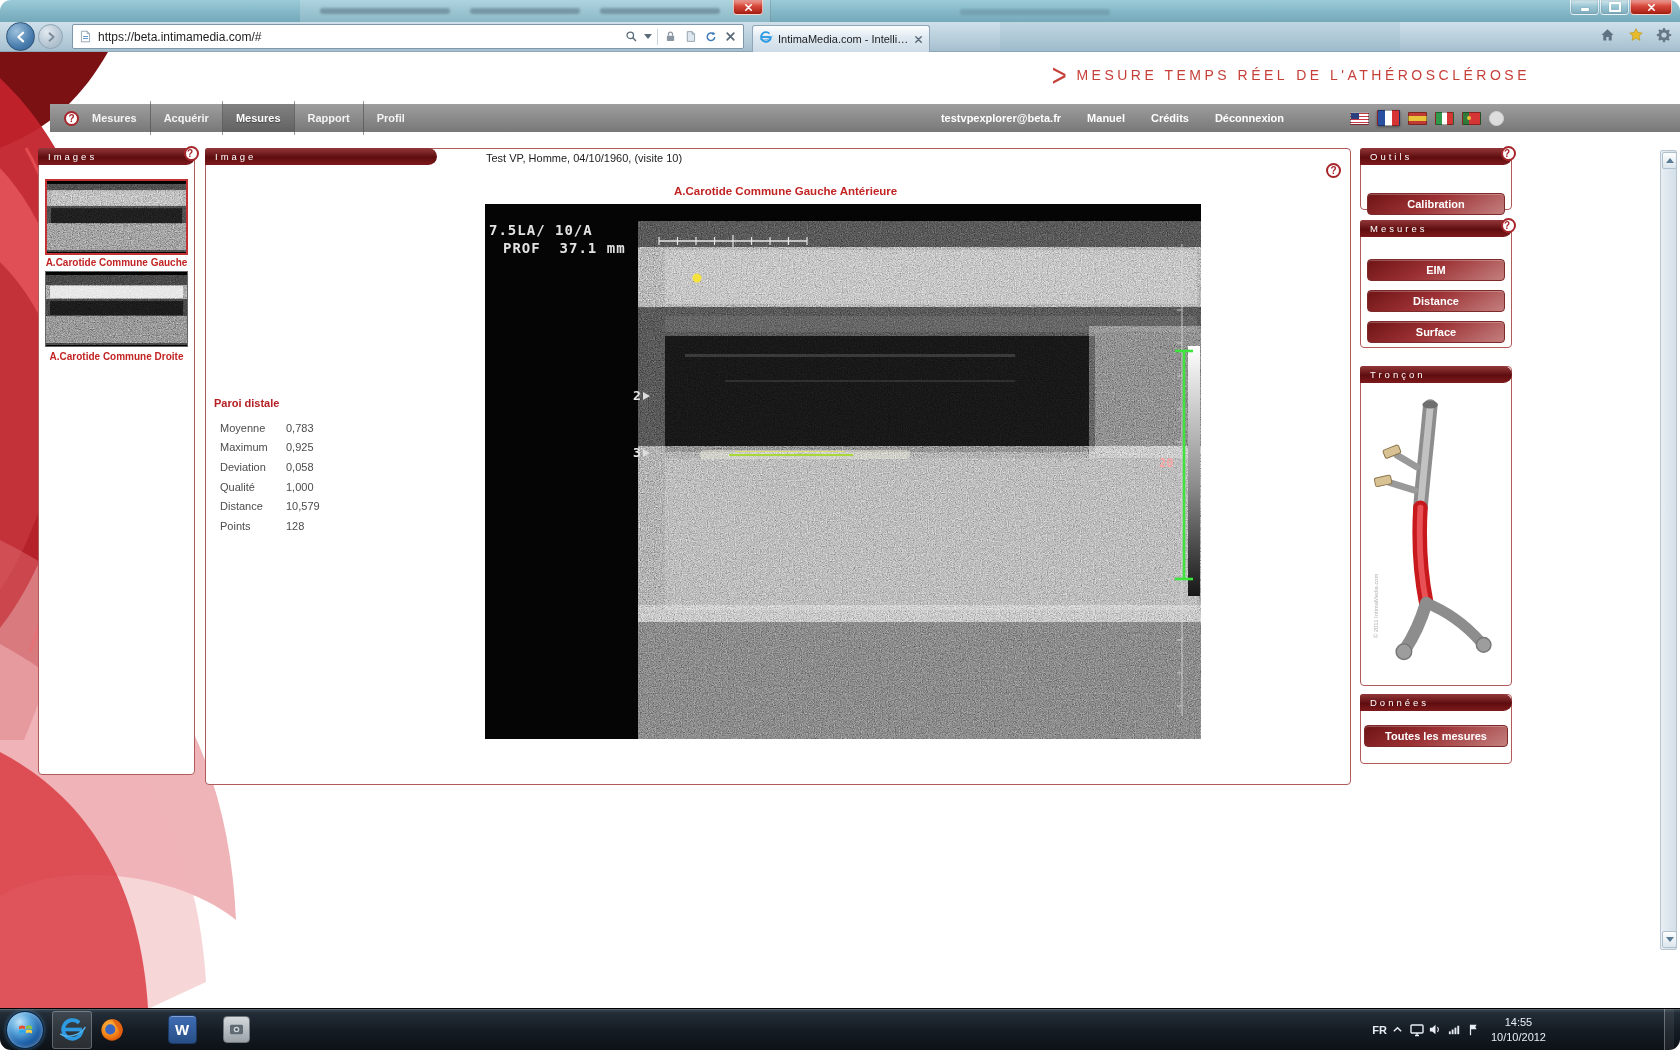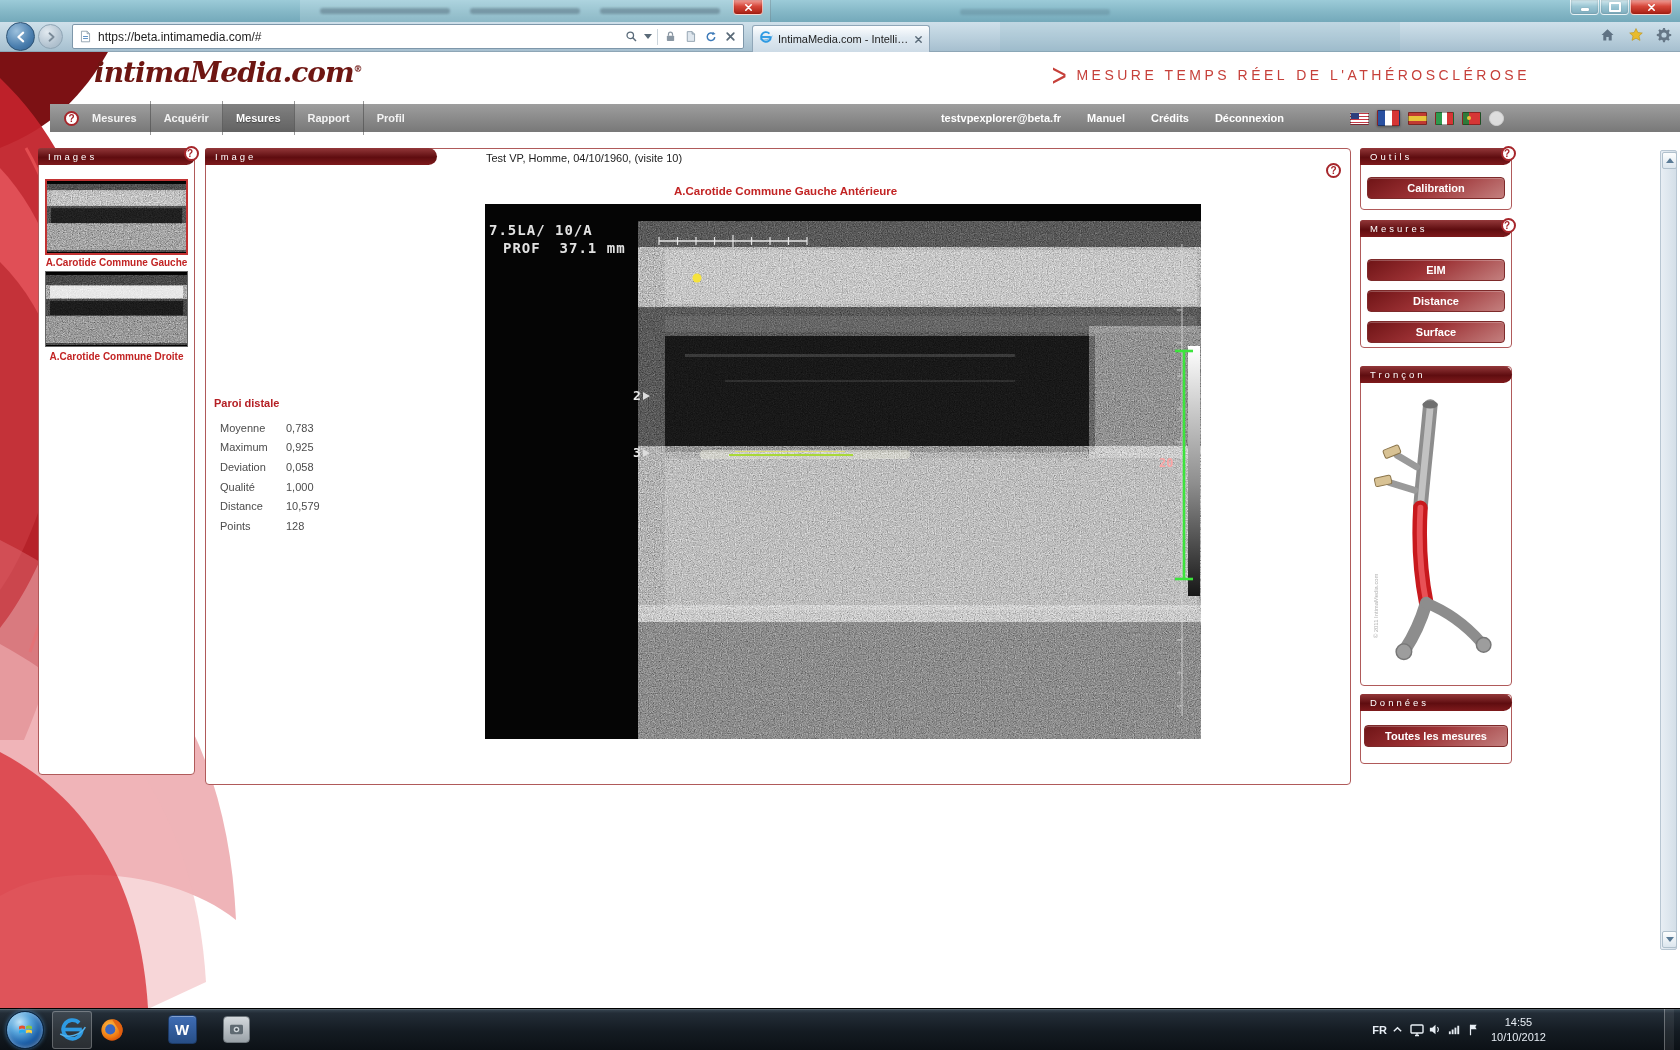--- a/index.html
+++ b/index.html
@@ -1,17 +1,17 @@
 <!DOCTYPE html>
 <html><head>
 <meta charset="utf-8">
 <style>
   html,body{margin:0;padding:0;}
   body{width:1680px;height:1050px;overflow:hidden;font-family:"Liberation Sans",sans-serif;background:#fff;}
-  #screen{position:relative;width:1680px;height:1050px;overflow:hidden;background:#fff;}
+  #screen{position:relative;width:1680px;height:1050px;overflow:hidden;background:#fff;border-radius:11px;}
 
   
   #titlebar{position:absolute;left:0;top:0;width:1680px;height:22px;
     background:linear-gradient(180deg,#9ccbd8 0%,#84b7c6 55%,#74a9ba 100%);overflow:hidden;}
   .smudge{position:absolute;height:6px;border-radius:3px;background:rgba(25,35,55,.28);filter:blur(1px);}
   .bgwin-strip{position:absolute;left:300px;top:0;width:470px;height:22px;background:rgba(255,255,255,.18);border-right:1px solid rgba(40,60,70,.25);}
   .wbtn{height:15px;border:1px solid rgba(255,255,255,.65);border-top:none;border-radius:0 0 4px 4px;
     background:linear-gradient(rgba(255,255,255,.55),rgba(185,214,226,.3) 45%,rgba(125,165,185,.4));
     box-shadow:inset 0 0 2px rgba(0,0,0,.25);display:flex;align-items:center;justify-content:center;box-sizing:border-box;}
   .wbtn.close{background:linear-gradient(#f2a19a,#d6473a 45%,#a81f12);border-color:rgba(255,235,230,.7);}
@@ -107,21 +107,21 @@
   .stat-row{display:flex;height:19.6px;align-items:center;font-size:11px;color:#4c4c4c;}
   .stat-label{width:66px;padding-left:8px;}
   .stat-value{flex:1;}
 
   
   .spanel{position:absolute;left:1360px;width:152px;background:#fff;border:1px solid #b05a5a;border-radius:4px;box-sizing:border-box;z-index:3;}
   .rbtn{display:block;margin:0 auto 9px auto;width:136px;height:20px;line-height:20px;text-align:center;
     color:#fff;font-size:11px;font-weight:bold;border-radius:4px;border:1px solid #7d2a2a;cursor:pointer;
     background:linear-gradient(150deg,#6f1416 0%,#9c3134 45%,#c4807f 100%);
     box-shadow:inset 0 1px 0 rgba(255,255,255,.25);font-family:"Liberation Sans",sans-serif;}
-  #p-outils{top:96px;height:62px;padding-top:28px;}
+  #p-outils{top:96px;height:62px;padding-top:44px;}
   #p-mesures{top:168px;height:128px;padding-top:38px;}
   #p-troncon{top:314px;height:320px;}
   #p-donnees{top:642px;height:70px;padding-top:30px;}
   #troncon-svg{display:block;margin:26px auto 0 auto;}
 
   
   #vscroll{position:absolute;left:1660px;top:98px;width:17px;height:800px;z-index:3;
     background:linear-gradient(90deg,#e8eef4,#d4dfe8);border:1px solid #b8c6d2;border-radius:2px;box-sizing:border-box;}
   .varrow{position:absolute;left:1px;width:13px;height:15px;background:linear-gradient(#fdfefe,#dce6ee);
     border:1px solid #b0c0cc;border-radius:2px;display:flex;align-items:center;justify-content:center;}
@@ -292,21 +292,20 @@
       <path d="M0,0 L108,0 C84,42 52,76 0,96 Z" fill="#7c1114"></path>
       <path d="M0,26 C96,118 126,256 74,418 C44,514 16,556 0,576 Z" fill="#c2232b" opacity="0.95"></path>
       <path d="M0,116 C64,184 86,296 50,424 C30,492 10,524 0,538 Z" fill="#e4555c" opacity="0.85"></path>
       <path d="M0,210 C92,300 104,500 24,688 L0,688 Z" fill="#a8161c" opacity="0.5"></path>
       <path d="M26,96 C96,220 96,420 30,600" stroke="#ff6a6a" stroke-width="3" fill="none" opacity="0.5"></path>
       <path d="M0,488 C140,556 228,680 236,868 C180,822 64,806 0,844 Z" fill="#df6a72" opacity="0.5"></path>
       <path d="M0,592 C118,656 196,764 206,930 L150,956 L0,956 Z" fill="#f0b4b8" opacity="0.55"></path>
       <path d="M0,700 C84,744 140,826 148,956 L0,956 Z" fill="#d8333b" opacity="0.8"></path>
     </svg>
 
-    <div id="logo"><span>intimaMedia.com</span><sup>®</sup></div>
     <div id="tagline">
       <span class="tag-chev">&gt;</span>
       <span class="tag-main">MESURE TEMPS RÉEL</span>
       <span class="tag-rest">DE L'ATHÉROSCLÉROSE</span>
     </div>
 
     <div id="navbar">
       <span class="qicon">?</span>
       <span class="nav-item">Mesures</span>
       <span class="nav-sep"></span>

